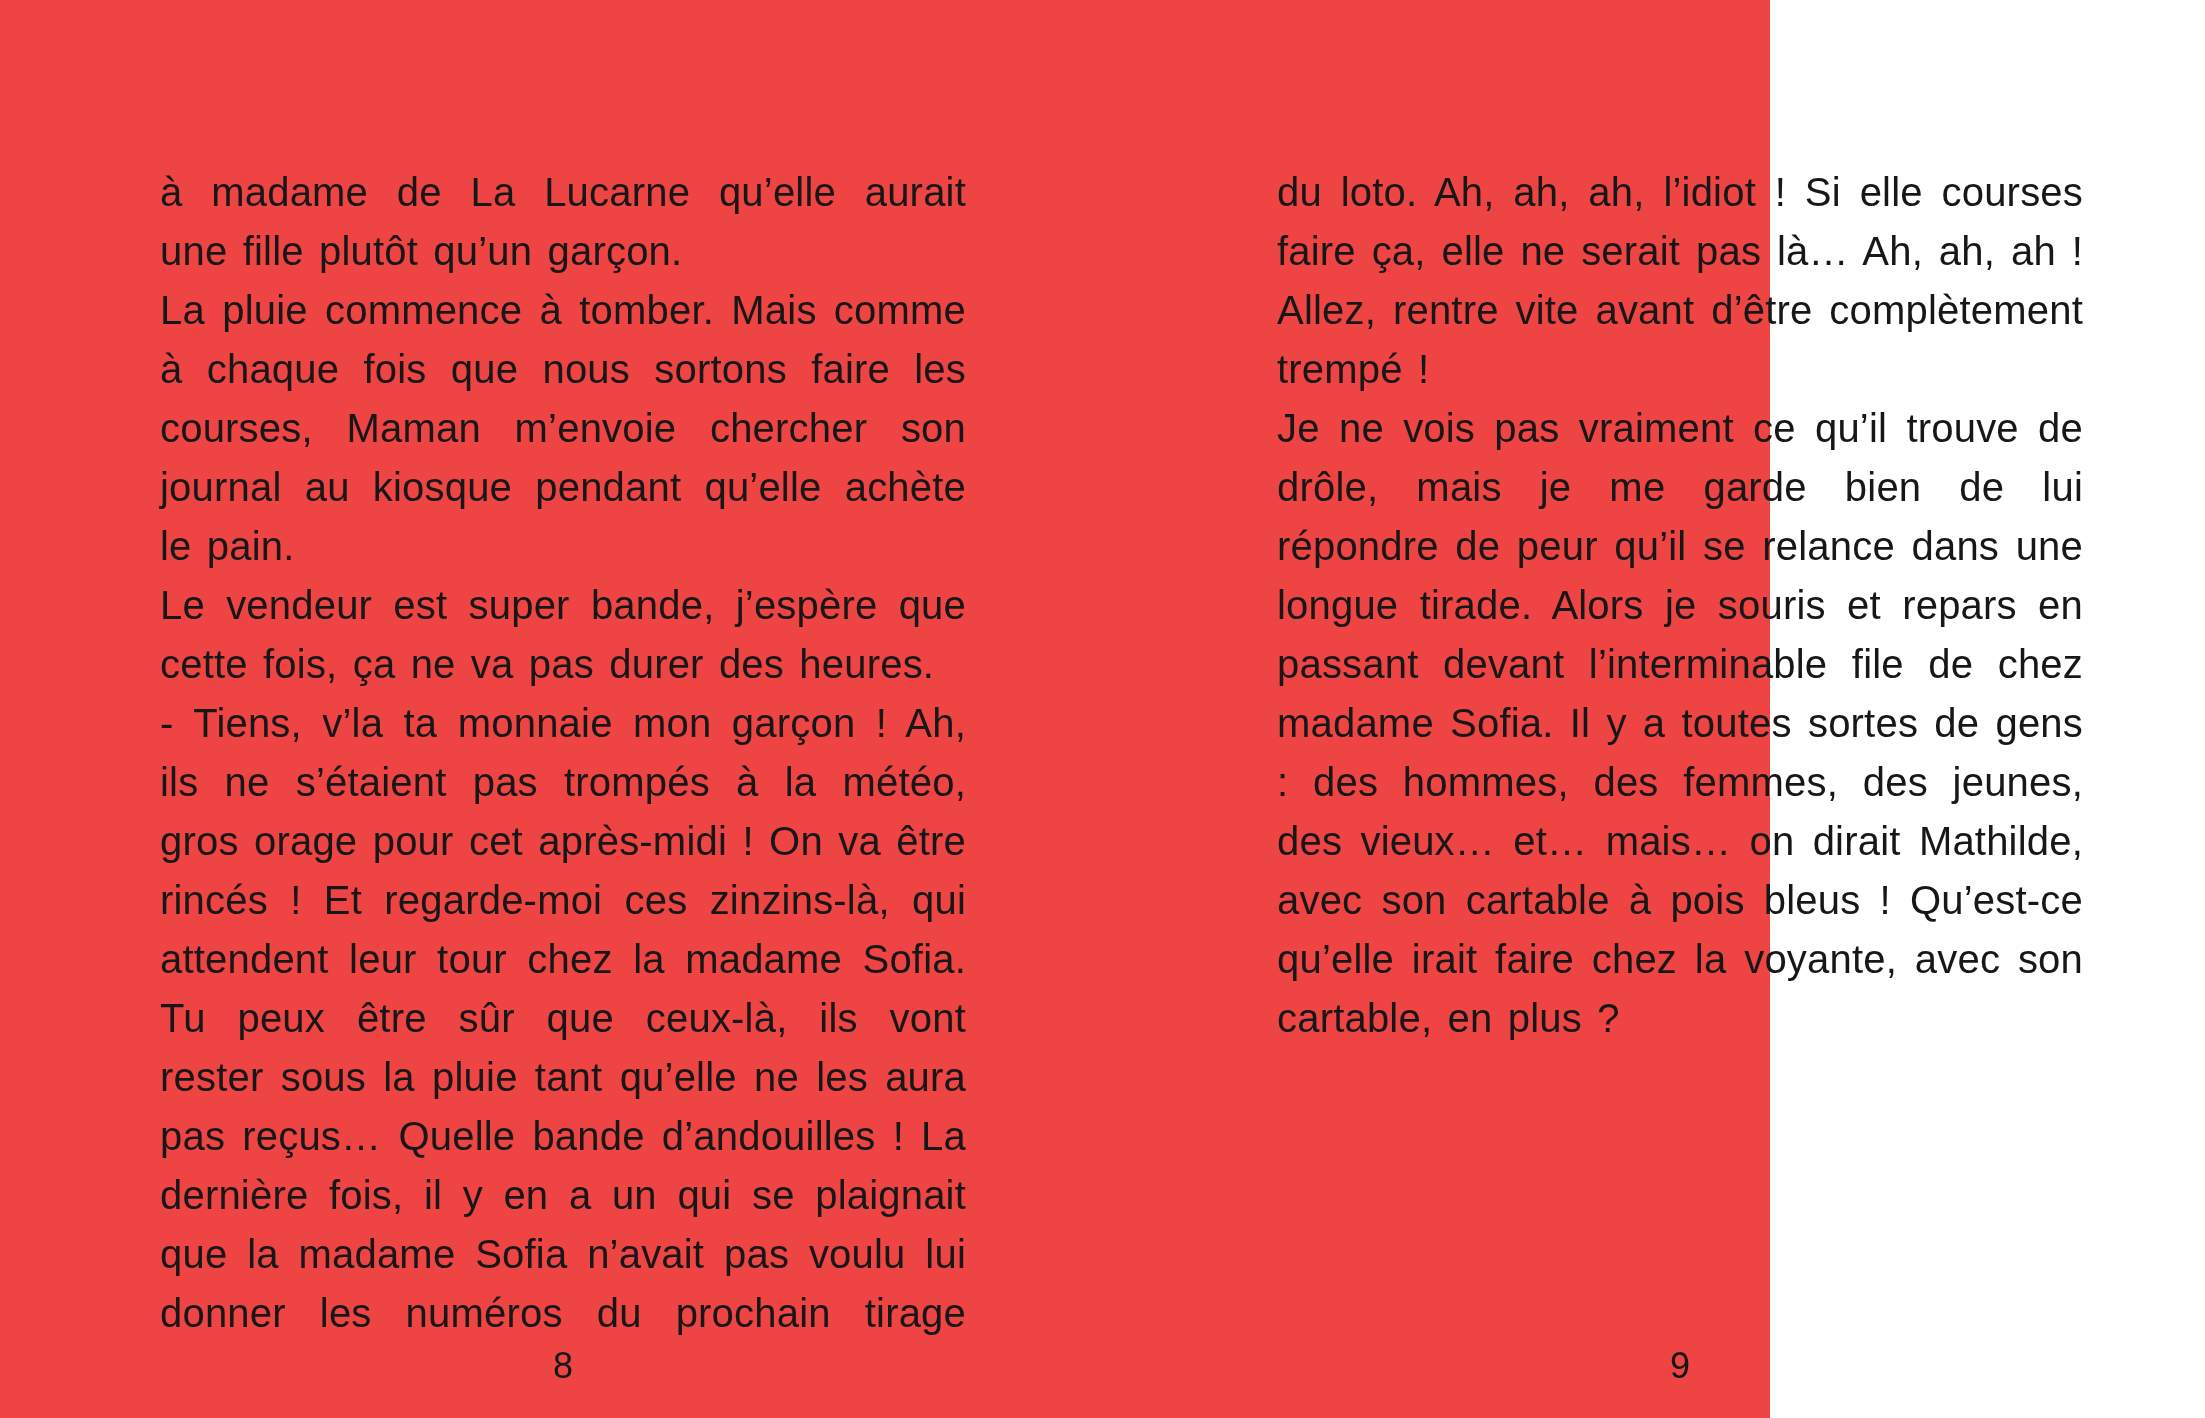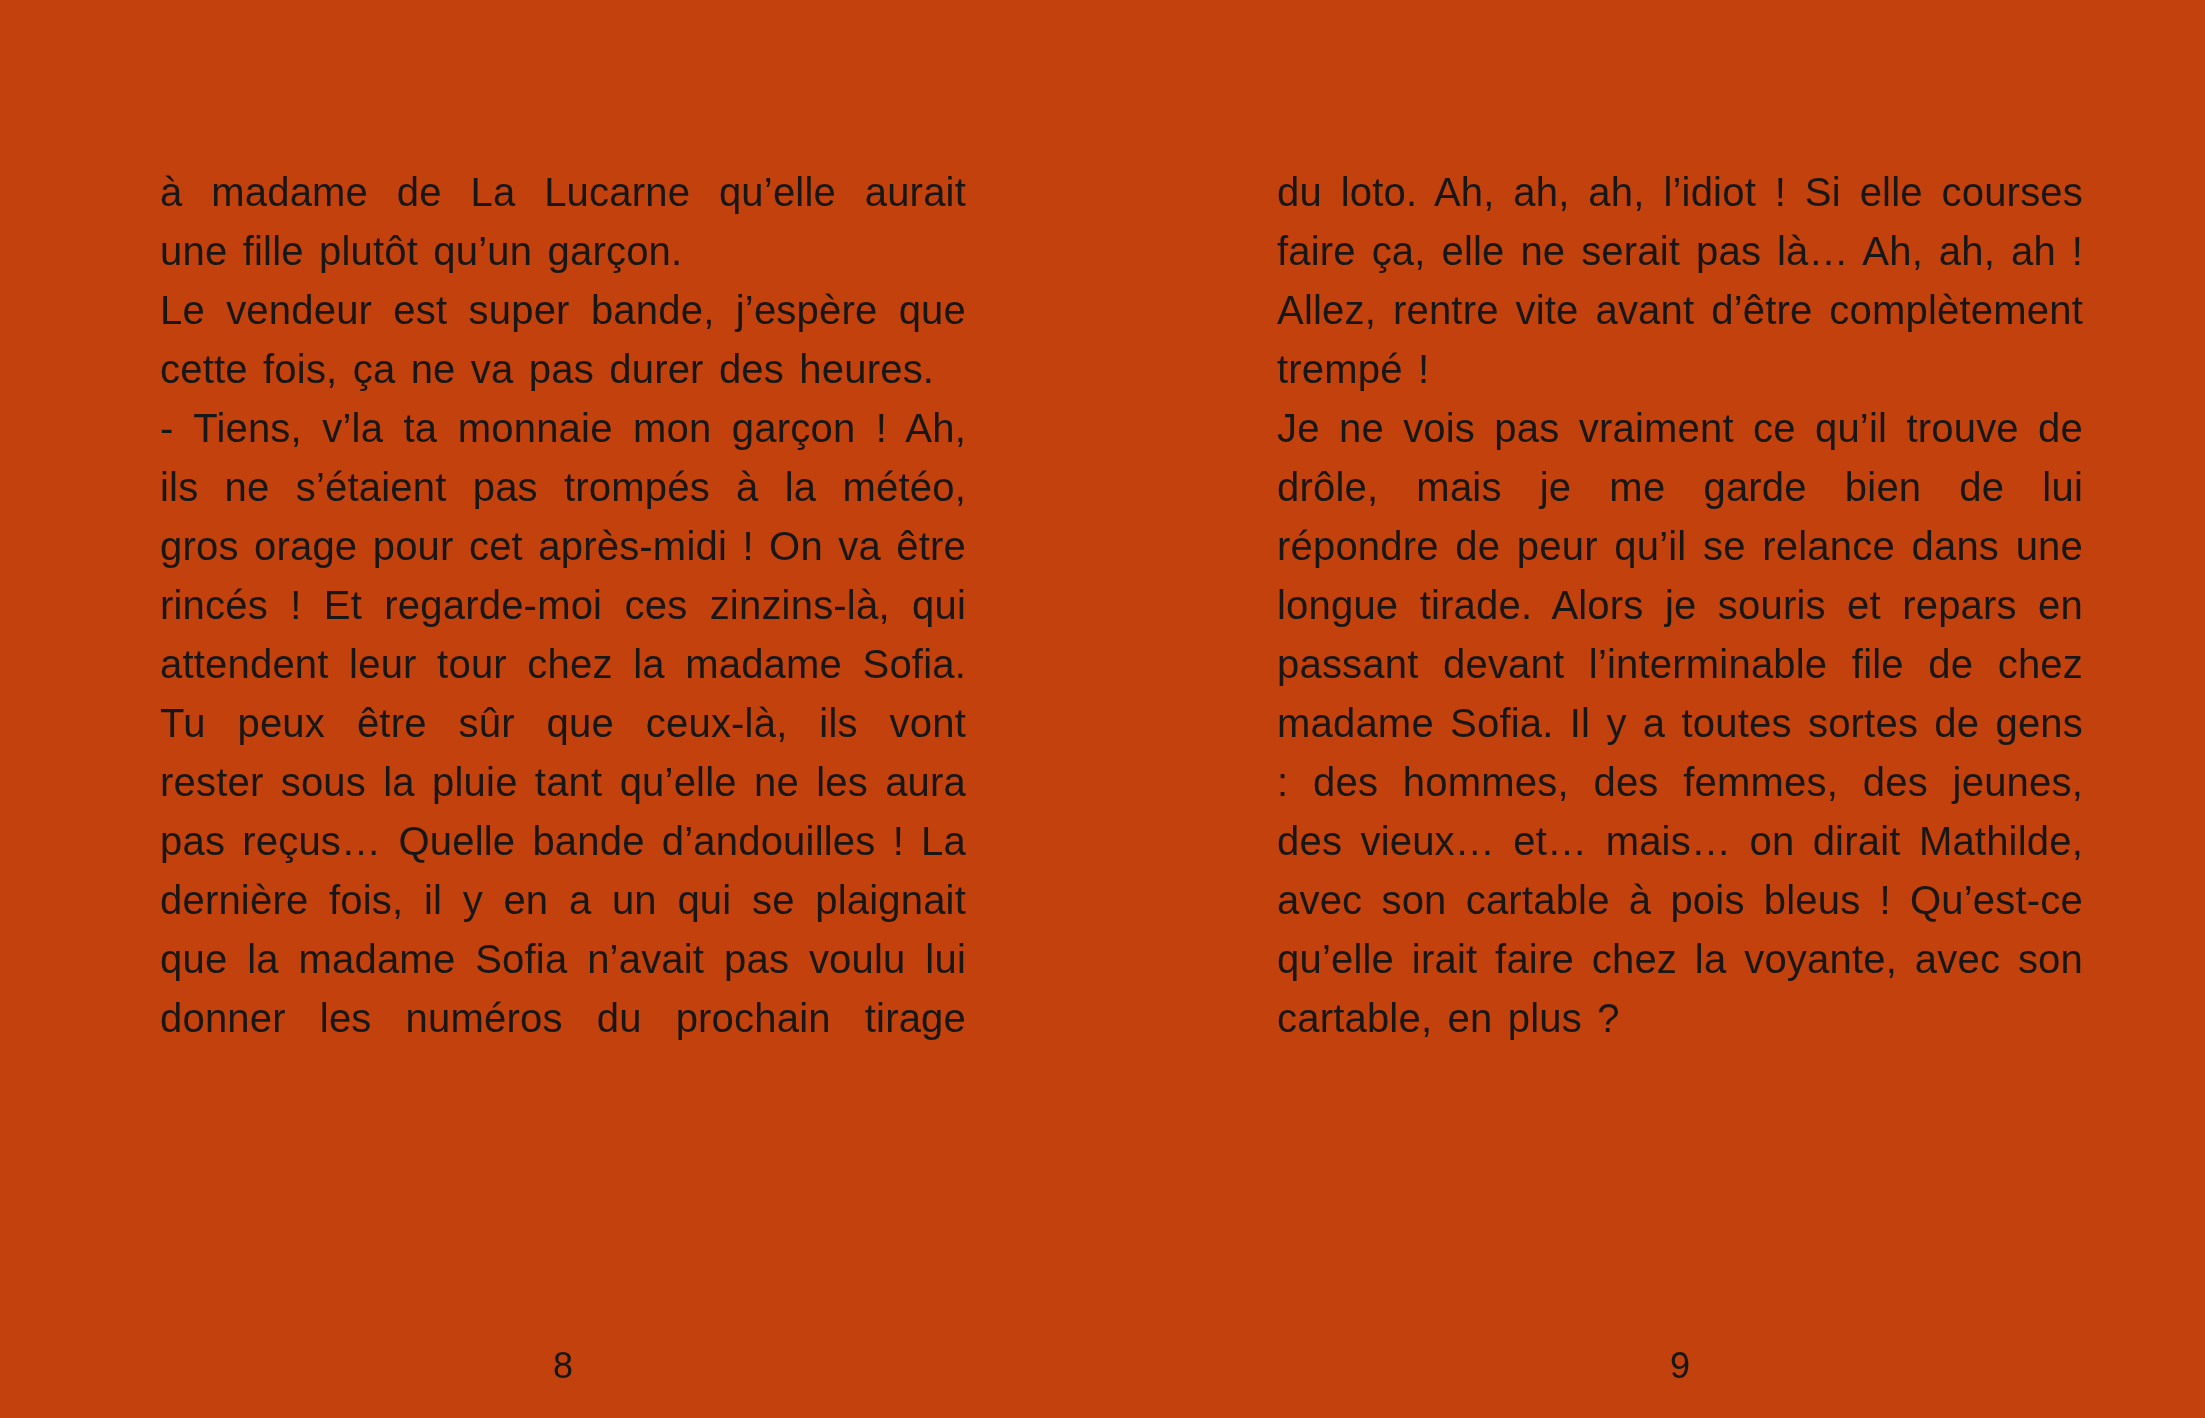--- a/index.html
+++ b/index.html
@@ -7,23 +7,23 @@
   html, body {
     width: 2205px;
     height: 1418px;
     background: #ffffff;
     overflow: hidden;
     font-family: "Liberation Sans", "DejaVu Sans", sans-serif;
   }
 
   .spread {
     position: relative;
-    width: 2205px;
+    width: 1770px;
     height: 1418px;
-    background: #c2410c;
+    background: #ef4444;
   }
 
   .page-column {
     position: absolute;
     top: 163px;
   }
 
   .page-column.left  { left: 160px;  width: 806px; }
   .page-column.right { left: 1277px; width: 806px; }
 
@@ -52,20 +52,21 @@
   .page-number.left  { left: 160px;  width: 806px; }
   .page-number.right { left: 1277px; width: 806px; }
 </style>
 </head>
 <body>
 
 <div class="spread">
 
   <div class="page-column left">
     <p>à madame de La Lucarne qu’elle aurait une fille plutôt qu’un garçon.</p>
+    <p>La pluie commence à tomber. Mais comme à chaque fois que nous sortons faire les courses, Maman m’envoie chercher son journal au kiosque pendant qu’elle achète le pain.</p>
     <p>Le vendeur est super bande, j’espère que cette fois, ça ne va pas durer des heures.</p>
     <p class="continues">- Tiens, v’la ta monnaie mon garçon ! Ah, ils ne s’étaient pas trompés à la météo, gros orage pour cet après-midi ! On va être rincés ! Et regarde-moi ces zinzins-là, qui attendent leur tour chez la madame Sofia. Tu peux être sûr que ceux-là, ils vont rester sous la pluie tant qu’elle ne les aura pas reçus… Quelle bande d’andouilles ! La dernière fois, il y en a un qui se plaignait que la madame Sofia n’avait pas voulu lui donner les numéros du prochain tirage</p>
   </div>
 
   <div class="page-number left">8</div>
 
   <div class="page-column right">
     <p>du loto. Ah, ah, ah, l’idiot ! Si elle courses faire ça, elle ne serait pas là… Ah, ah, ah ! Allez, rentre vite avant d’être complètement trempé !</p>
     <p>Je ne vois pas vraiment ce qu’il trouve de drôle, mais je me garde bien de lui répondre de peur qu’il se relance dans une longue tirade. Alors je souris et repars en passant devant l’interminable file de chez madame Sofia. Il y a toutes sortes de gens : des hommes, des femmes, des jeunes, des vieux… et… mais… on dirait Mathilde, avec son cartable à pois bleus ! Qu’est-ce qu’elle irait faire chez la voyante, avec son cartable, en plus ?</p>
   </div>

